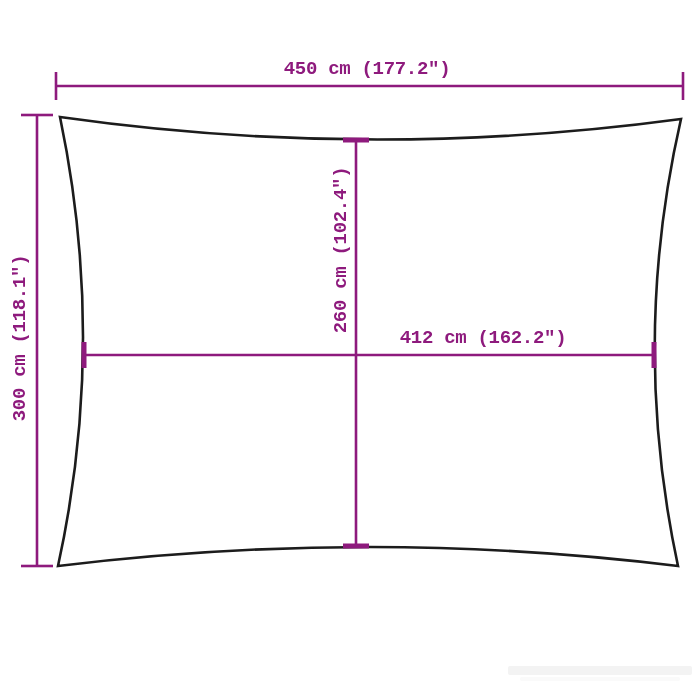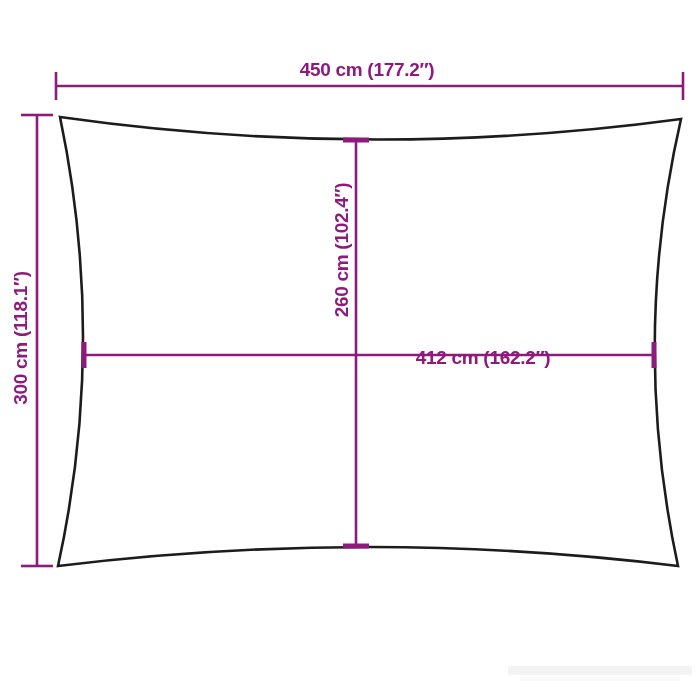--- a/index.html
+++ b/index.html
@@ -7,37 +7,37 @@
     --outline:#1c1c1c;
     --bg:#ffffff;
     --watermark:#f3f3f3;
   }
   html,body{margin:0;padding:0;}
   body{
     width:700px;height:700px;background:var(--bg);
     font-family:"Liberation Sans", sans-serif;
     overflow:hidden;position:relative;
   }
-  .canvas{position:absolute;inset:0;width:698px;height:700px;}
+  .canvas{position:absolute;inset:0;width:698px;height:700px;font-family:Liberation Mono, monospace;}
   svg{position:absolute;left:0;top:0;}
   .dim-label{
     position:absolute;
     color:var(--accent);
     font-weight:bold;
     font-size:19px;
     letter-spacing:-0.3px;
     white-space:nowrap;
     line-height:1;
   }
   .dim-label.h{transform:translateX(-50%);}
   .dim-label.v{transform:translate(-50%,-50%) rotate(-90deg);}
   #label-top{left:367px;top:60px;}
   #label-left{left:20px;top:338px;}
   #label-inner-v{left:341px;top:250px;}
-  #label-inner-h{left:483px;top:348px;}
+  #label-inner-h{left:483px;top:329px;}
   .watermark{
     position:absolute;left:508px;top:666px;width:184px;height:9px;
     background:var(--watermark);border-radius:2px;
   }
   .watermark2{
     position:absolute;left:520px;top:677px;width:160px;height:4px;
     background:#fafafa;border-radius:2px;
   }
 </style>
 </head>

